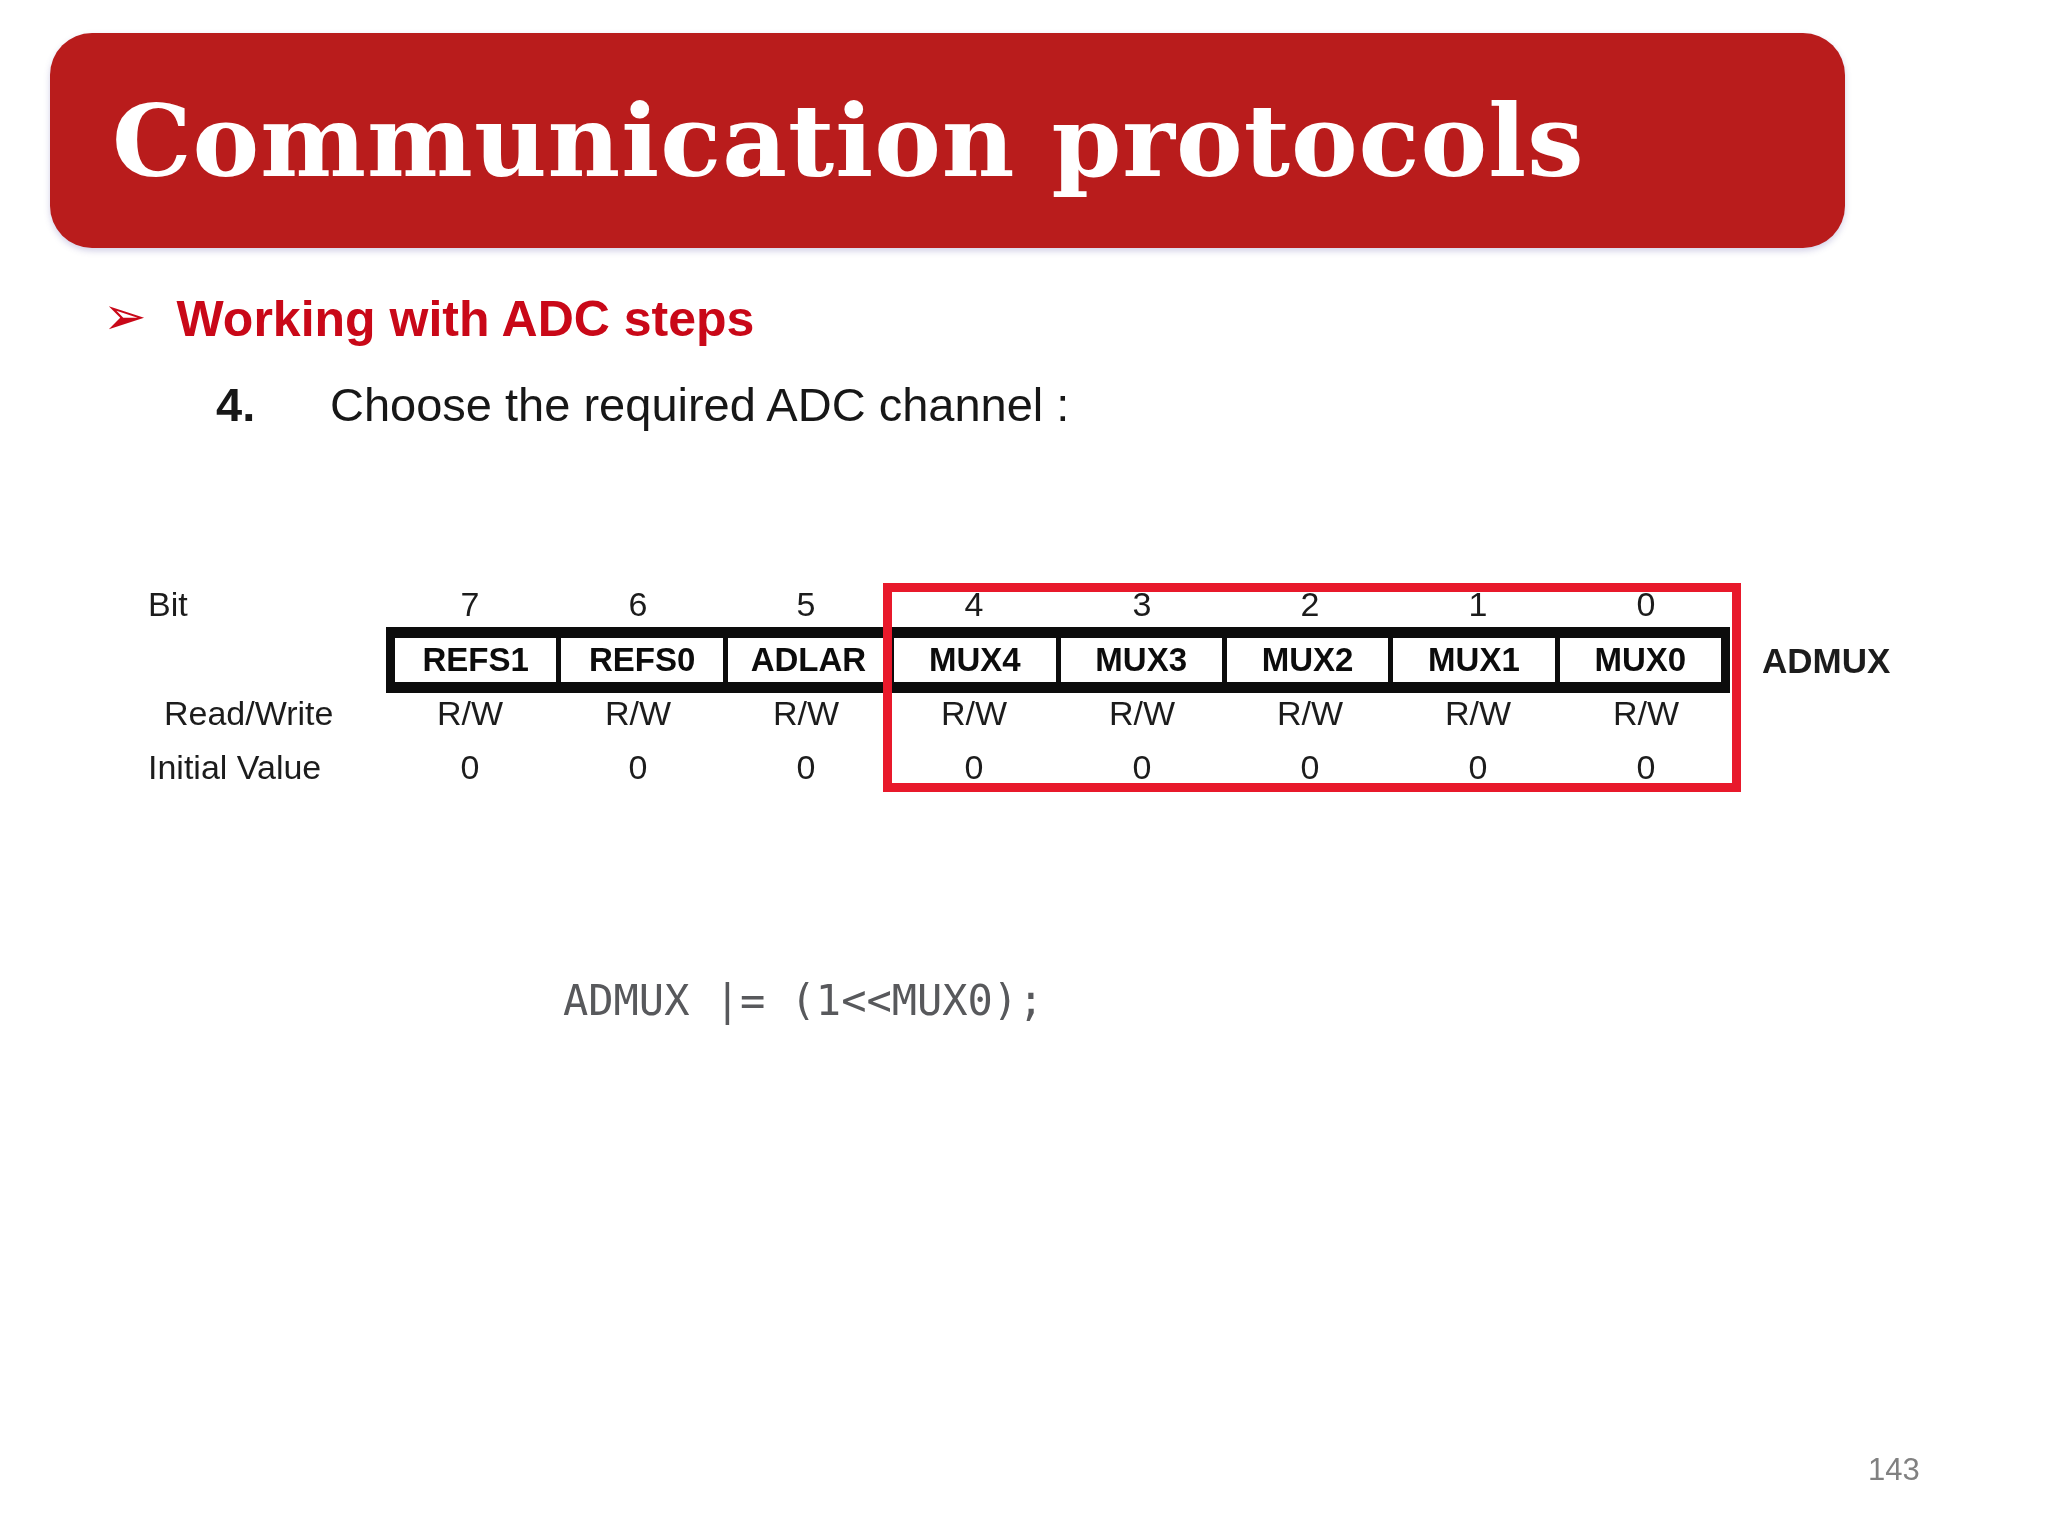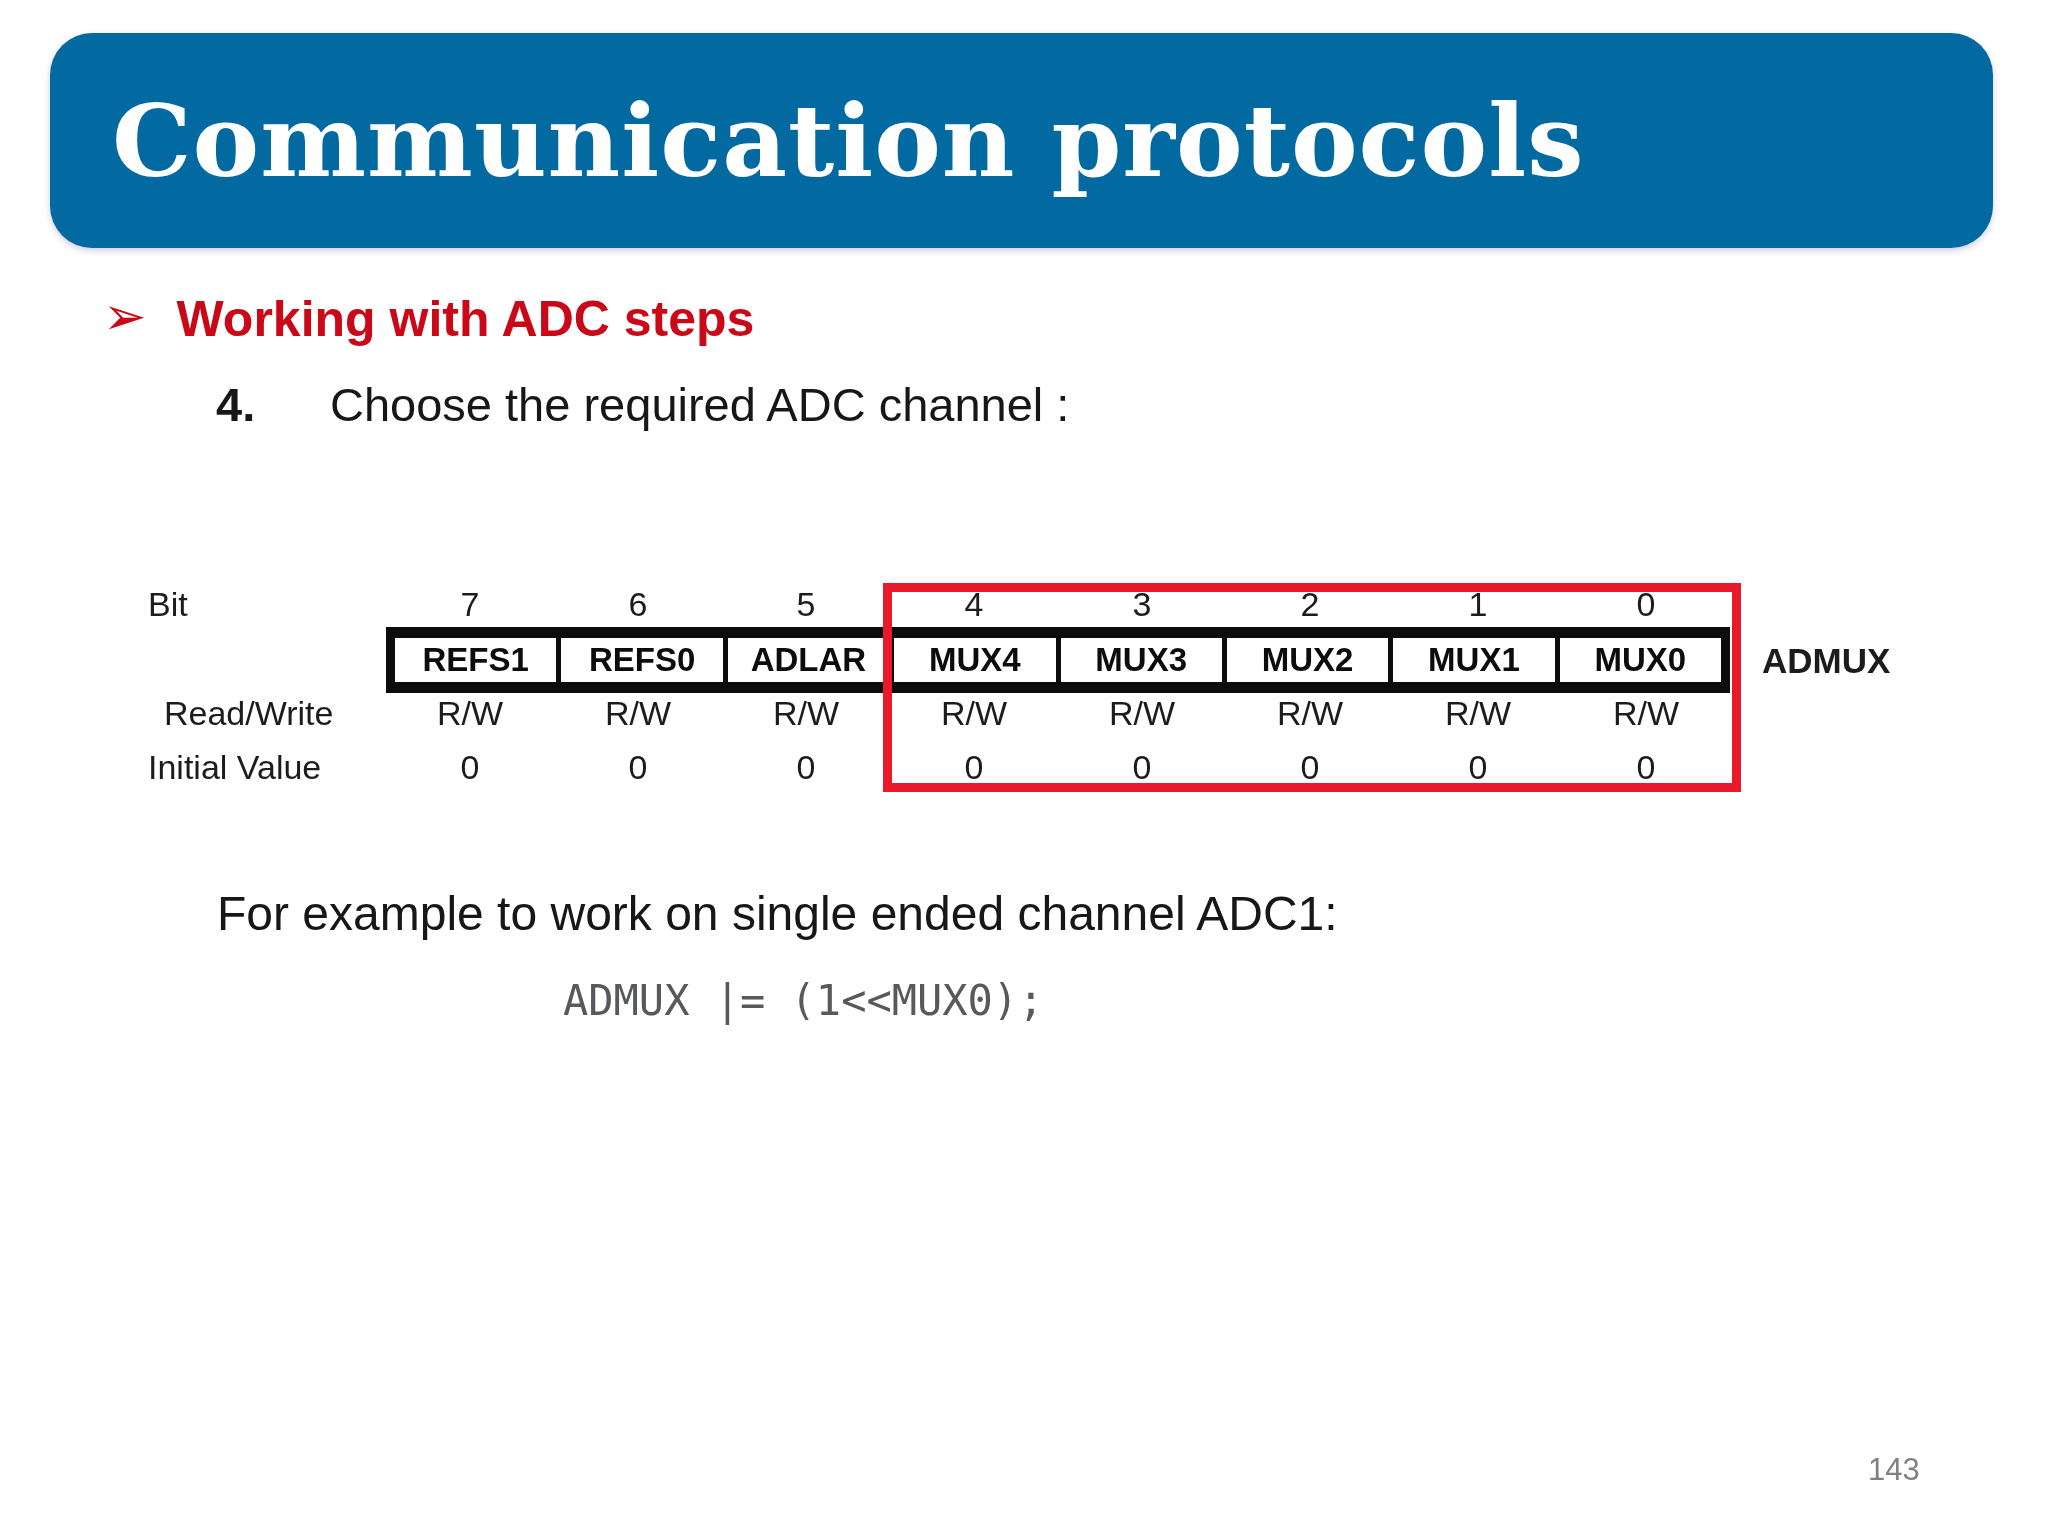--- a/index.html
+++ b/index.html
@@ -15,23 +15,23 @@
     overflow: hidden;
     font-family: "Liberation Sans", sans-serif;
     color: #171717;
   }
 
   
   .banner {
     position: absolute;
     left: 50px;
     top: 33px;
-    width: 1943px;
+    width: 1795px;
     height: 215px;
-    background: #0369a1;
+    background: #b91c1c;
     border-radius: 42px;
     box-shadow: 0 3px 6px rgba(80, 70, 160, 0.25);
     display: flex;
     align-items: center;
   }
   .banner-title {
     padding-left: 62px;
     font-family: "DejaVu Serif", serif;
     font-weight: 700;
     font-size: 100px;
@@ -265,19 +265,18 @@
       <div>0</div>
       <div>0</div>
       <div>0</div>
       <div>0</div>
       <div>0</div>
     </div>
 
     <div class="highlight-box"></div>
   </div>
 
-  <div class="example-line">For example to work on single ended channel ADC1:</div>
 
   <div class="code-line">ADMUX |= (1&lt;&lt;MUX0);</div>
 
   <div class="page-number">143</div>
 
 </div>
 
 </body></html>

